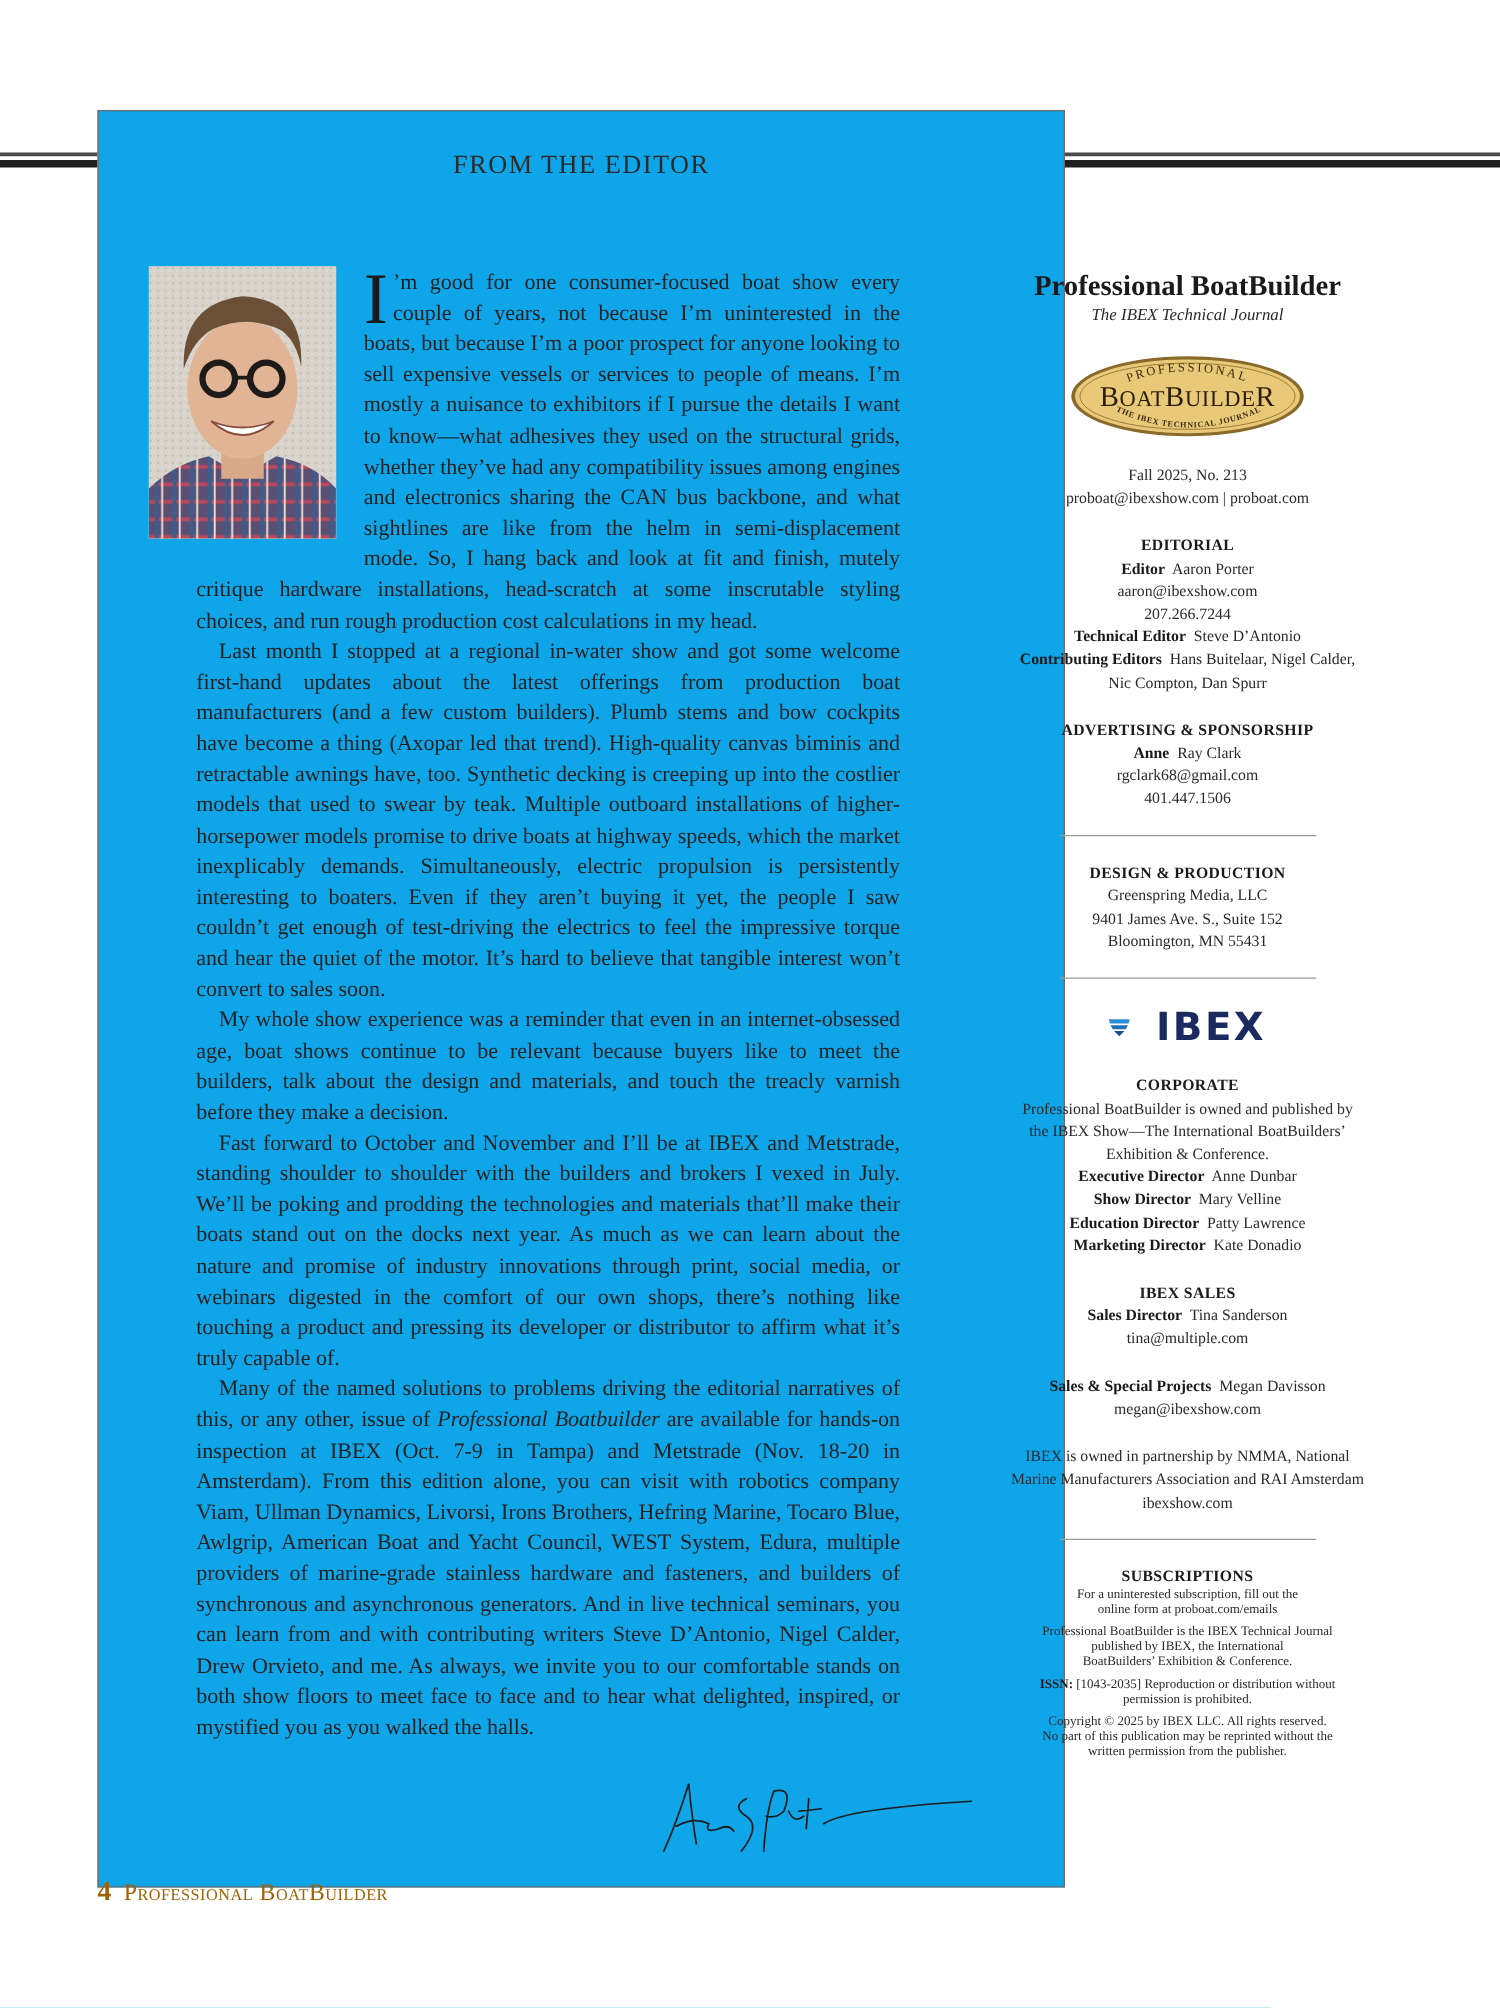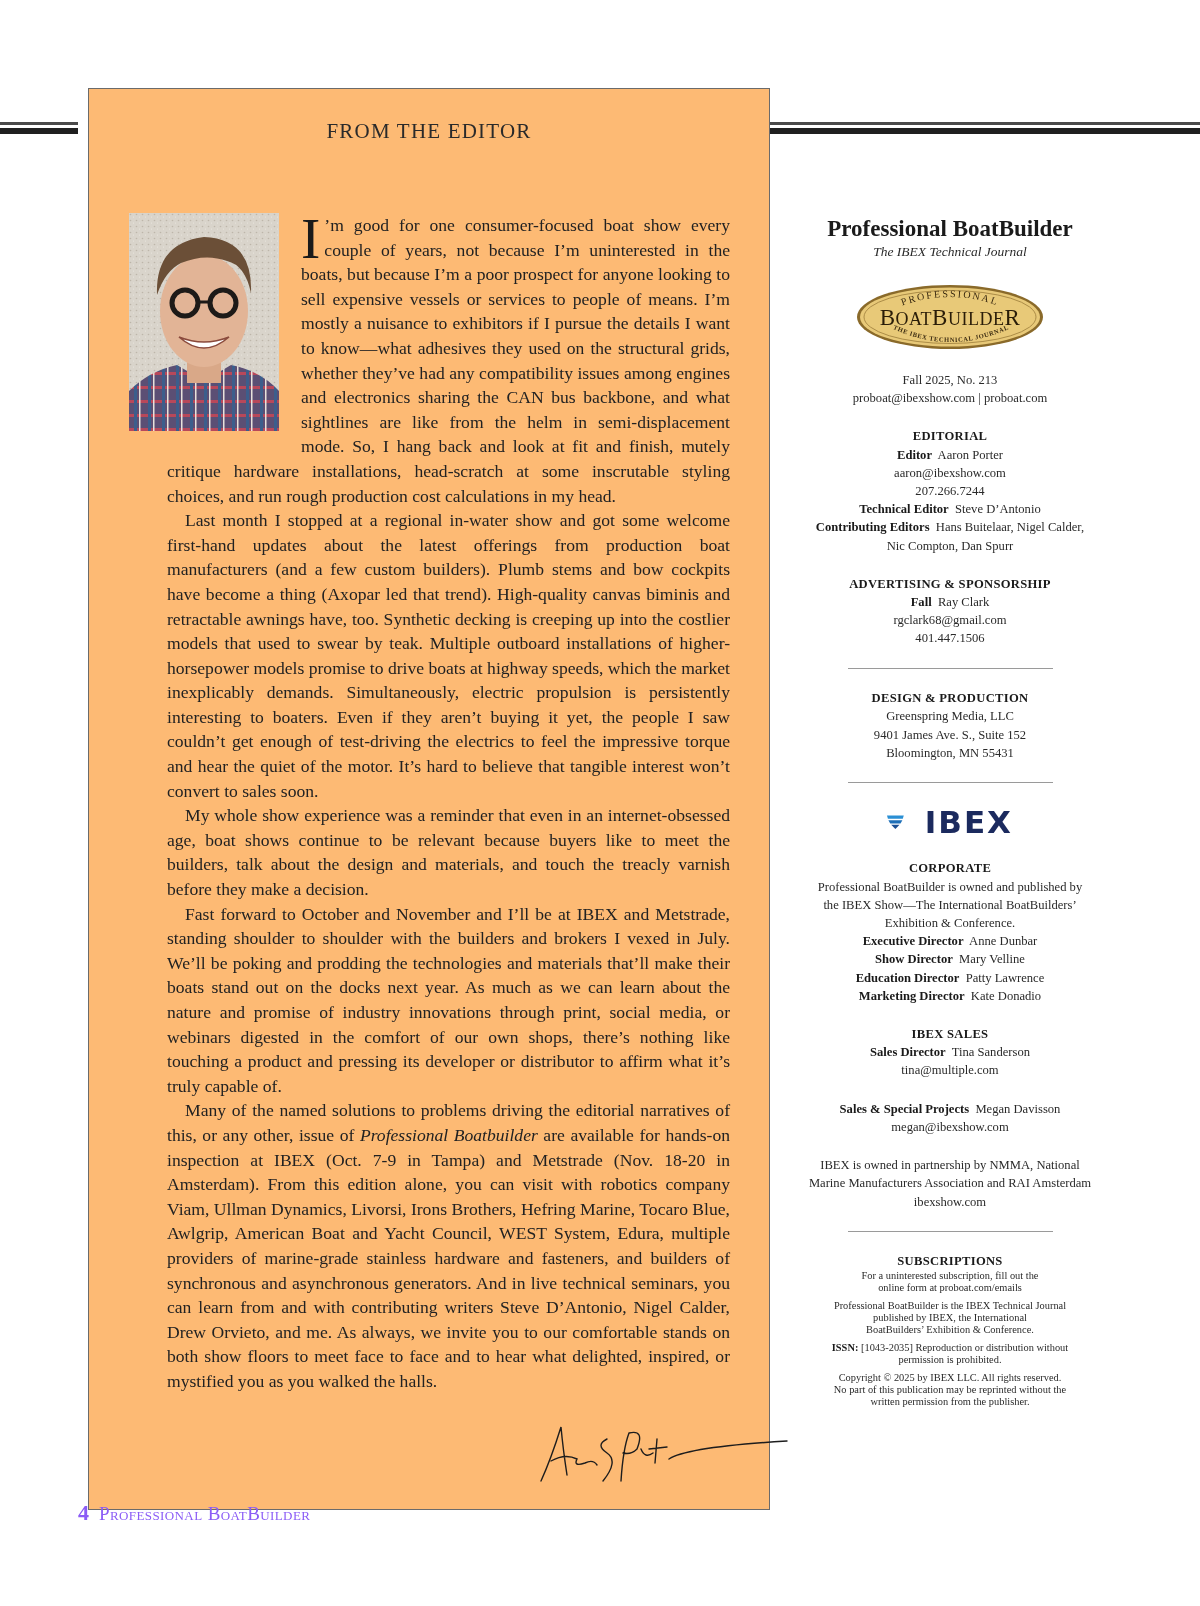--- a/index.html
+++ b/index.html
@@ -4,22 +4,22 @@
 <style>
   html, body { margin: 0; padding: 0; background: #ffffff; }
   body { width: 1200px; height: 1606px; position: relative; overflow: hidden;
          font-family: "Liberation Serif", "DejaVu Serif", serif; color: #1e1e1e; }
 
   
   .rule-thin { position: absolute; height: 3px; background: #4a4a4a; }
   .rule-thick { position: absolute; height: 6px; background: #1f1f1f; }
 
   
-  .editor-box { position: absolute; left: 78px; top: 88px; width: 682px; height: 1422px;
-                border: 1.5px solid #6b6b6b; background: #fdba74; box-sizing: border-box; margin-left: 10px; }
+  .editor-box { position: absolute; left: 78px; top: 88px; width: 774px; height: 1422px;
+                border: 1.5px solid #6b6b6b; background: #0ea5e9; box-sizing: border-box; }
   .kicker { position: absolute; left: 0; right: 0; top: 30px; text-align: center;
             font-size: 21px; letter-spacing: 1.2px; color: #2a2a2a; }
   .headline { position: absolute; left: 40px; right: 40px; top: 76px; text-align: center;
               font-size: 31px; font-weight: bold; color: #1a1a1a; letter-spacing: -0.3px; margin: 0; }
 
   .article { position: absolute; left: 40px; top: 124px; width: 601px;
              font-size: 17.6px; line-height: 24.6px; text-align: justify; color: #222; }
   .article p { margin: 0; padding-left: 38px; }
   .article p + p { text-indent: 18px; }
   .photo { float: left; width: 150px; height: 218px; margin: 0 22px 6px 0; position: relative;
@@ -40,21 +40,21 @@
   .gap-m { height: 22px; }
   .divider { width: 205px; height: 1.5px; background: #9a9a9a; margin: 0 auto; }
   .small { font-size: 10.4px; line-height: 12px; }
   .small-gap { height: 6px; }
 
   .ibex-logo { margin: 0 auto; width: 126px; height: 34px; display: flex; align-items: center; justify-content: center; gap: 21px; }
   .ibex-word { font-family: "DejaVu Sans", "Liberation Sans", sans-serif; font-weight: bold;
                font-size: 31px; letter-spacing: 2px; color: #1b2a5e; line-height: 34px; }
 
   
-  .footer { position: absolute; left: 78px; top: 1500px; font-size: 19px; color: #8b5cf6; text-align: center; }
+  .footer { position: absolute; left: 78px; top: 1500px; font-size: 19px; color: #a16207; text-align: center; }
   .page-num { font-weight: bold; font-size: 22px; margin-right: 10px; }
   .folio { font-variant: small-caps; letter-spacing: 0.4px; }
 </style>
 </head>
 <body>
 
 <div class="rule-thin" style="left:0; top:122px; width:78px;"></div>
 <div class="rule-thick" style="left:0; top:128px; width:78px;"></div>
 <div class="rule-thin" style="left:760px; top:122px; width:440px;"></div>
 <div class="rule-thick" style="left:760px; top:128px; width:440px;"></div>
@@ -128,21 +128,21 @@
   <div class="sec-head">EDITORIAL</div>
   <div><span class="b">Editor</span>&nbsp; <span>Aaron Porter</span></div>
   <div>aaron@ibexshow.com</div>
   <div>207.266.7244</div>
   <div><span class="b">Technical Editor</span>&nbsp; <span>Steve D’Antonio</span></div>
   <div><span class="b">Contributing Editors</span>&nbsp; <span>Hans Buitelaar, Nigel Calder,</span></div>
   <div>Nic Compton, Dan Spurr</div>
 
   <div class="gap-s"></div>
   <div class="sec-head">ADVERTISING &amp; SPONSORSHIP</div>
-  <div><span class="b">Fall</span>&nbsp; <span>Ray Clark</span></div>
+  <div><span class="b">Anne</span>&nbsp; <span>Ray Clark</span></div>
   <div>rgclark68@gmail.com</div>
   <div>401.447.1506</div>
 
   <div class="gap-s"></div>
   <div class="divider"></div>
   <div class="gap-s"></div>
 
   <div class="sec-head">DESIGN &amp; PRODUCTION</div>
   <div>Greenspring Media, LLC</div>
   <div>9401 James Ave. S., Suite 152</div>

